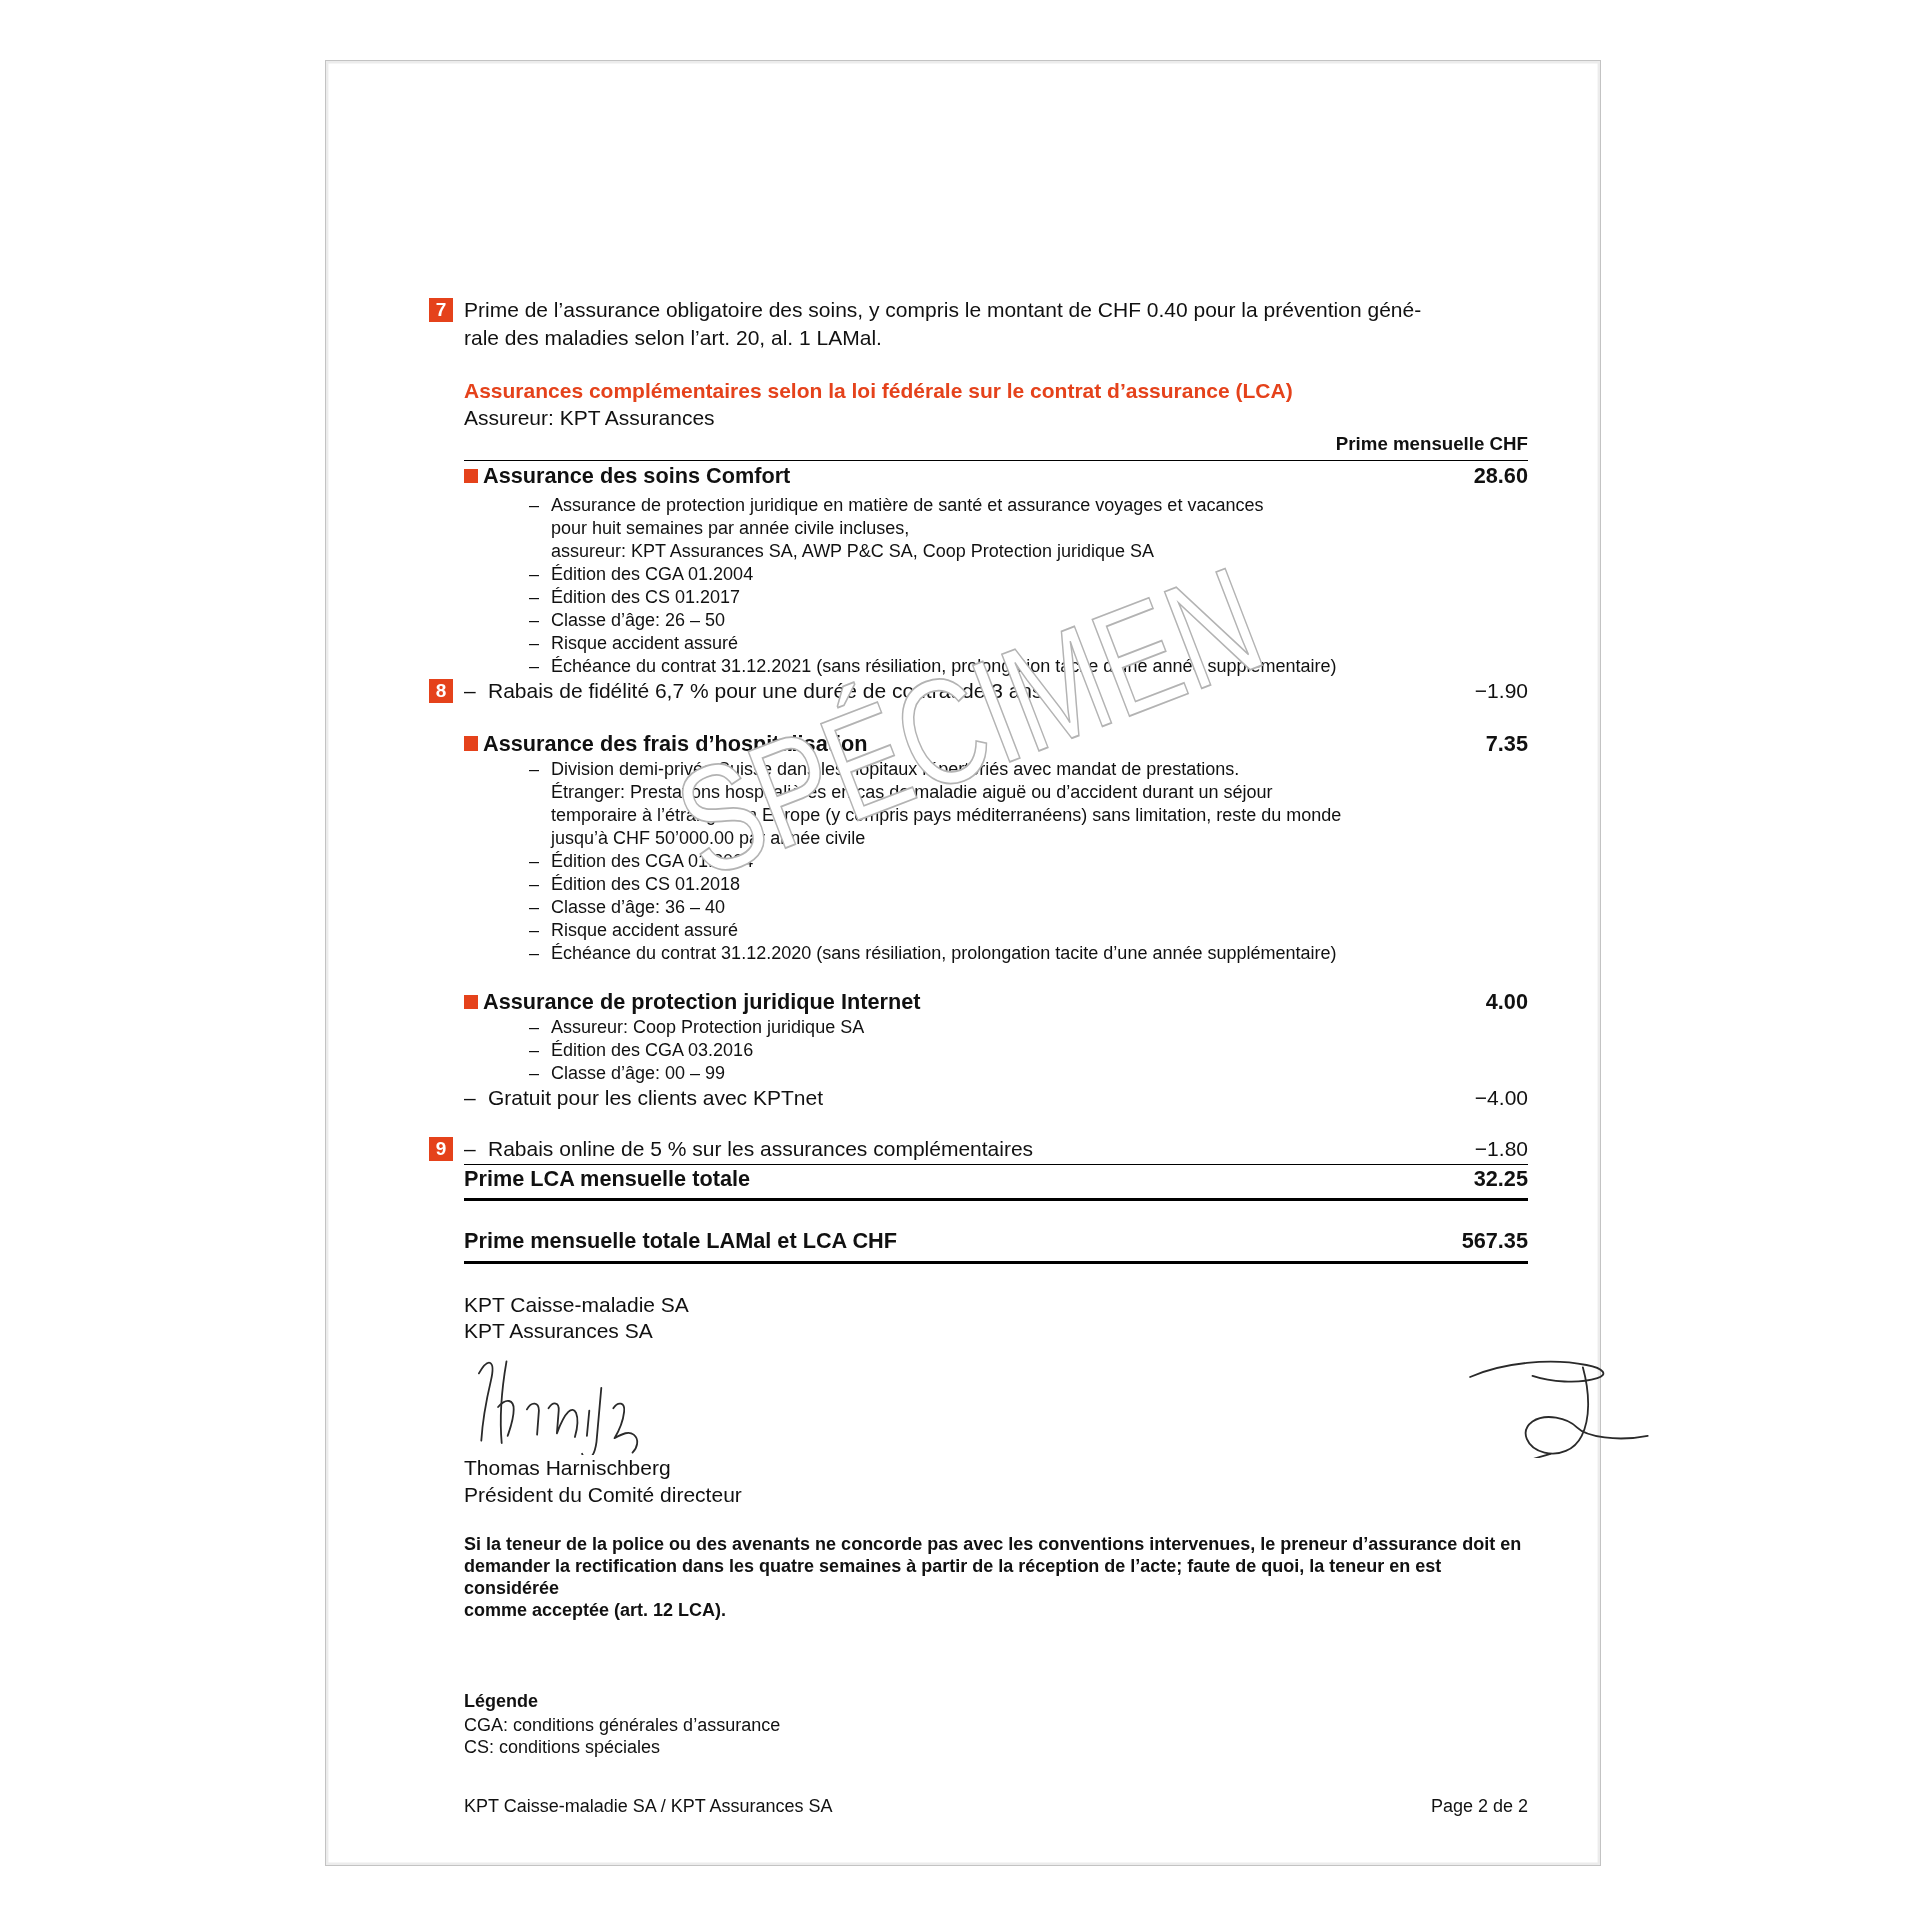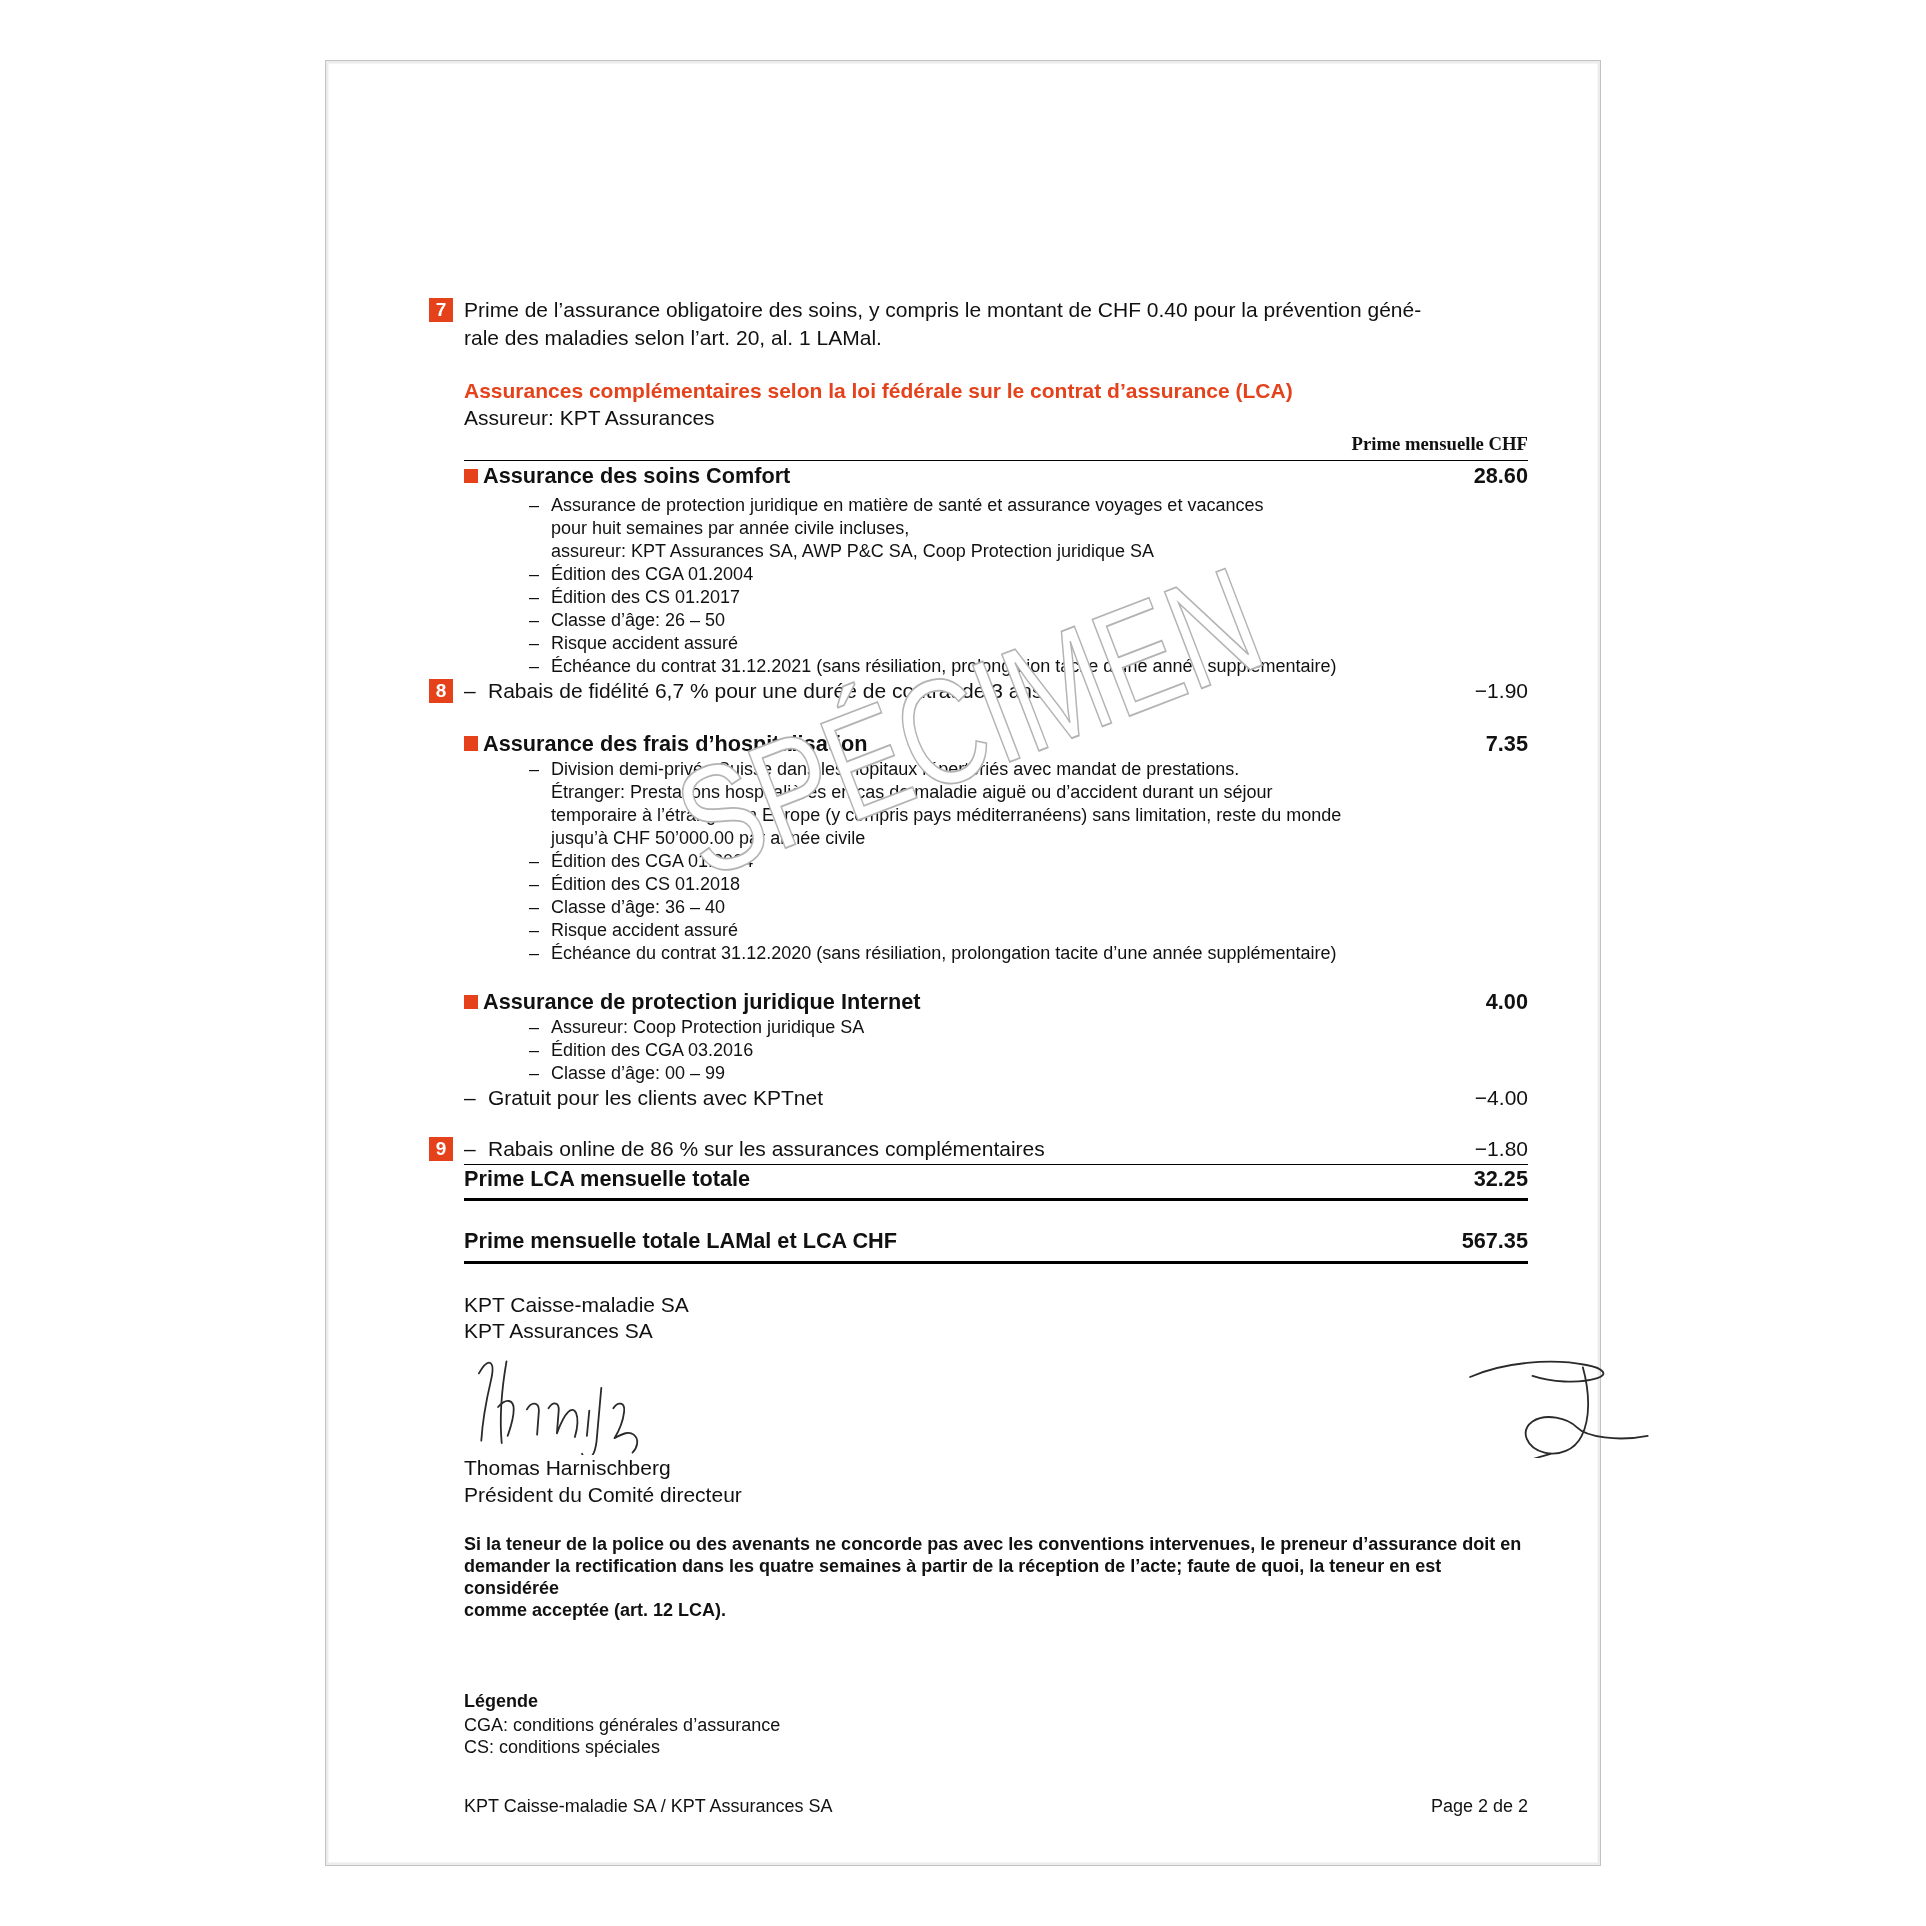--- a/index.html
+++ b/index.html
@@ -24,21 +24,21 @@
   
   .note{position:relative;margin-top:235px;font-size:21px;line-height:28px;}
   .numbox{
     position:absolute;left:-35px;width:24px;height:24px;background:var(--red);
     color:#fff;font-weight:bold;font-size:19px;display:flex;align-items:center;justify-content:center;
   }
   .note .numbox{top:1.8px;}
 
   .lca-heading{margin-top:25px;font-size:21px;line-height:27px;font-weight:bold;color:var(--red);}
   .insurer{font-size:21px;line-height:27px;}
-  .colhead{margin-top:0.6px;text-align:right;font-weight:bold;font-size:18.7px;line-height:24px;font-family:Liberation Serif, serif;}
+  .colhead{margin-top:0.6px;text-align:right;font-weight:bold;font-size:18.7px;line-height:24px;}
 
   .rule{border-top:1.8px solid var(--rule);height:0;}
   .rule.thick{border-top:3.6px solid var(--rule);}
   .rule.mt4{margin-top:4.8px;}
 
   
   .prow{
     position:relative;display:flex;justify-content:space-between;align-items:baseline;
     font-weight:bold;font-size:21.7px;line-height:28px;padding-left:19px;box-sizing:border-box;
   }
@@ -207,21 +207,21 @@
 
     <div class="drow" style="margin-top:0;">
       <span class="lead">–</span>
       <span class="txt">Gratuit pour les clients avec KPTnet</span>
       <span class="amt">−4.00</span>
     </div>
 
     <div class="drow" style="margin-top:24px;">
       <div class="numbox">9</div>
       <span class="lead">–</span>
-      <span class="txt">Rabais online de 86 % sur les assurances complémentaires</span>
+      <span class="txt">Rabais online de 5 % sur les assurances complémentaires</span>
       <span class="amt">−1.80</span>
     </div>
 
     <div class="rule" style="margin-top:1.8px;"></div>
     <div class="totrow" style="margin-top:1px;">
       <span>Prime LCA mensuelle totale</span>
       <span>32.25</span>
     </div>
     <div class="rule thick" style="margin-top:6px;"></div>
 

